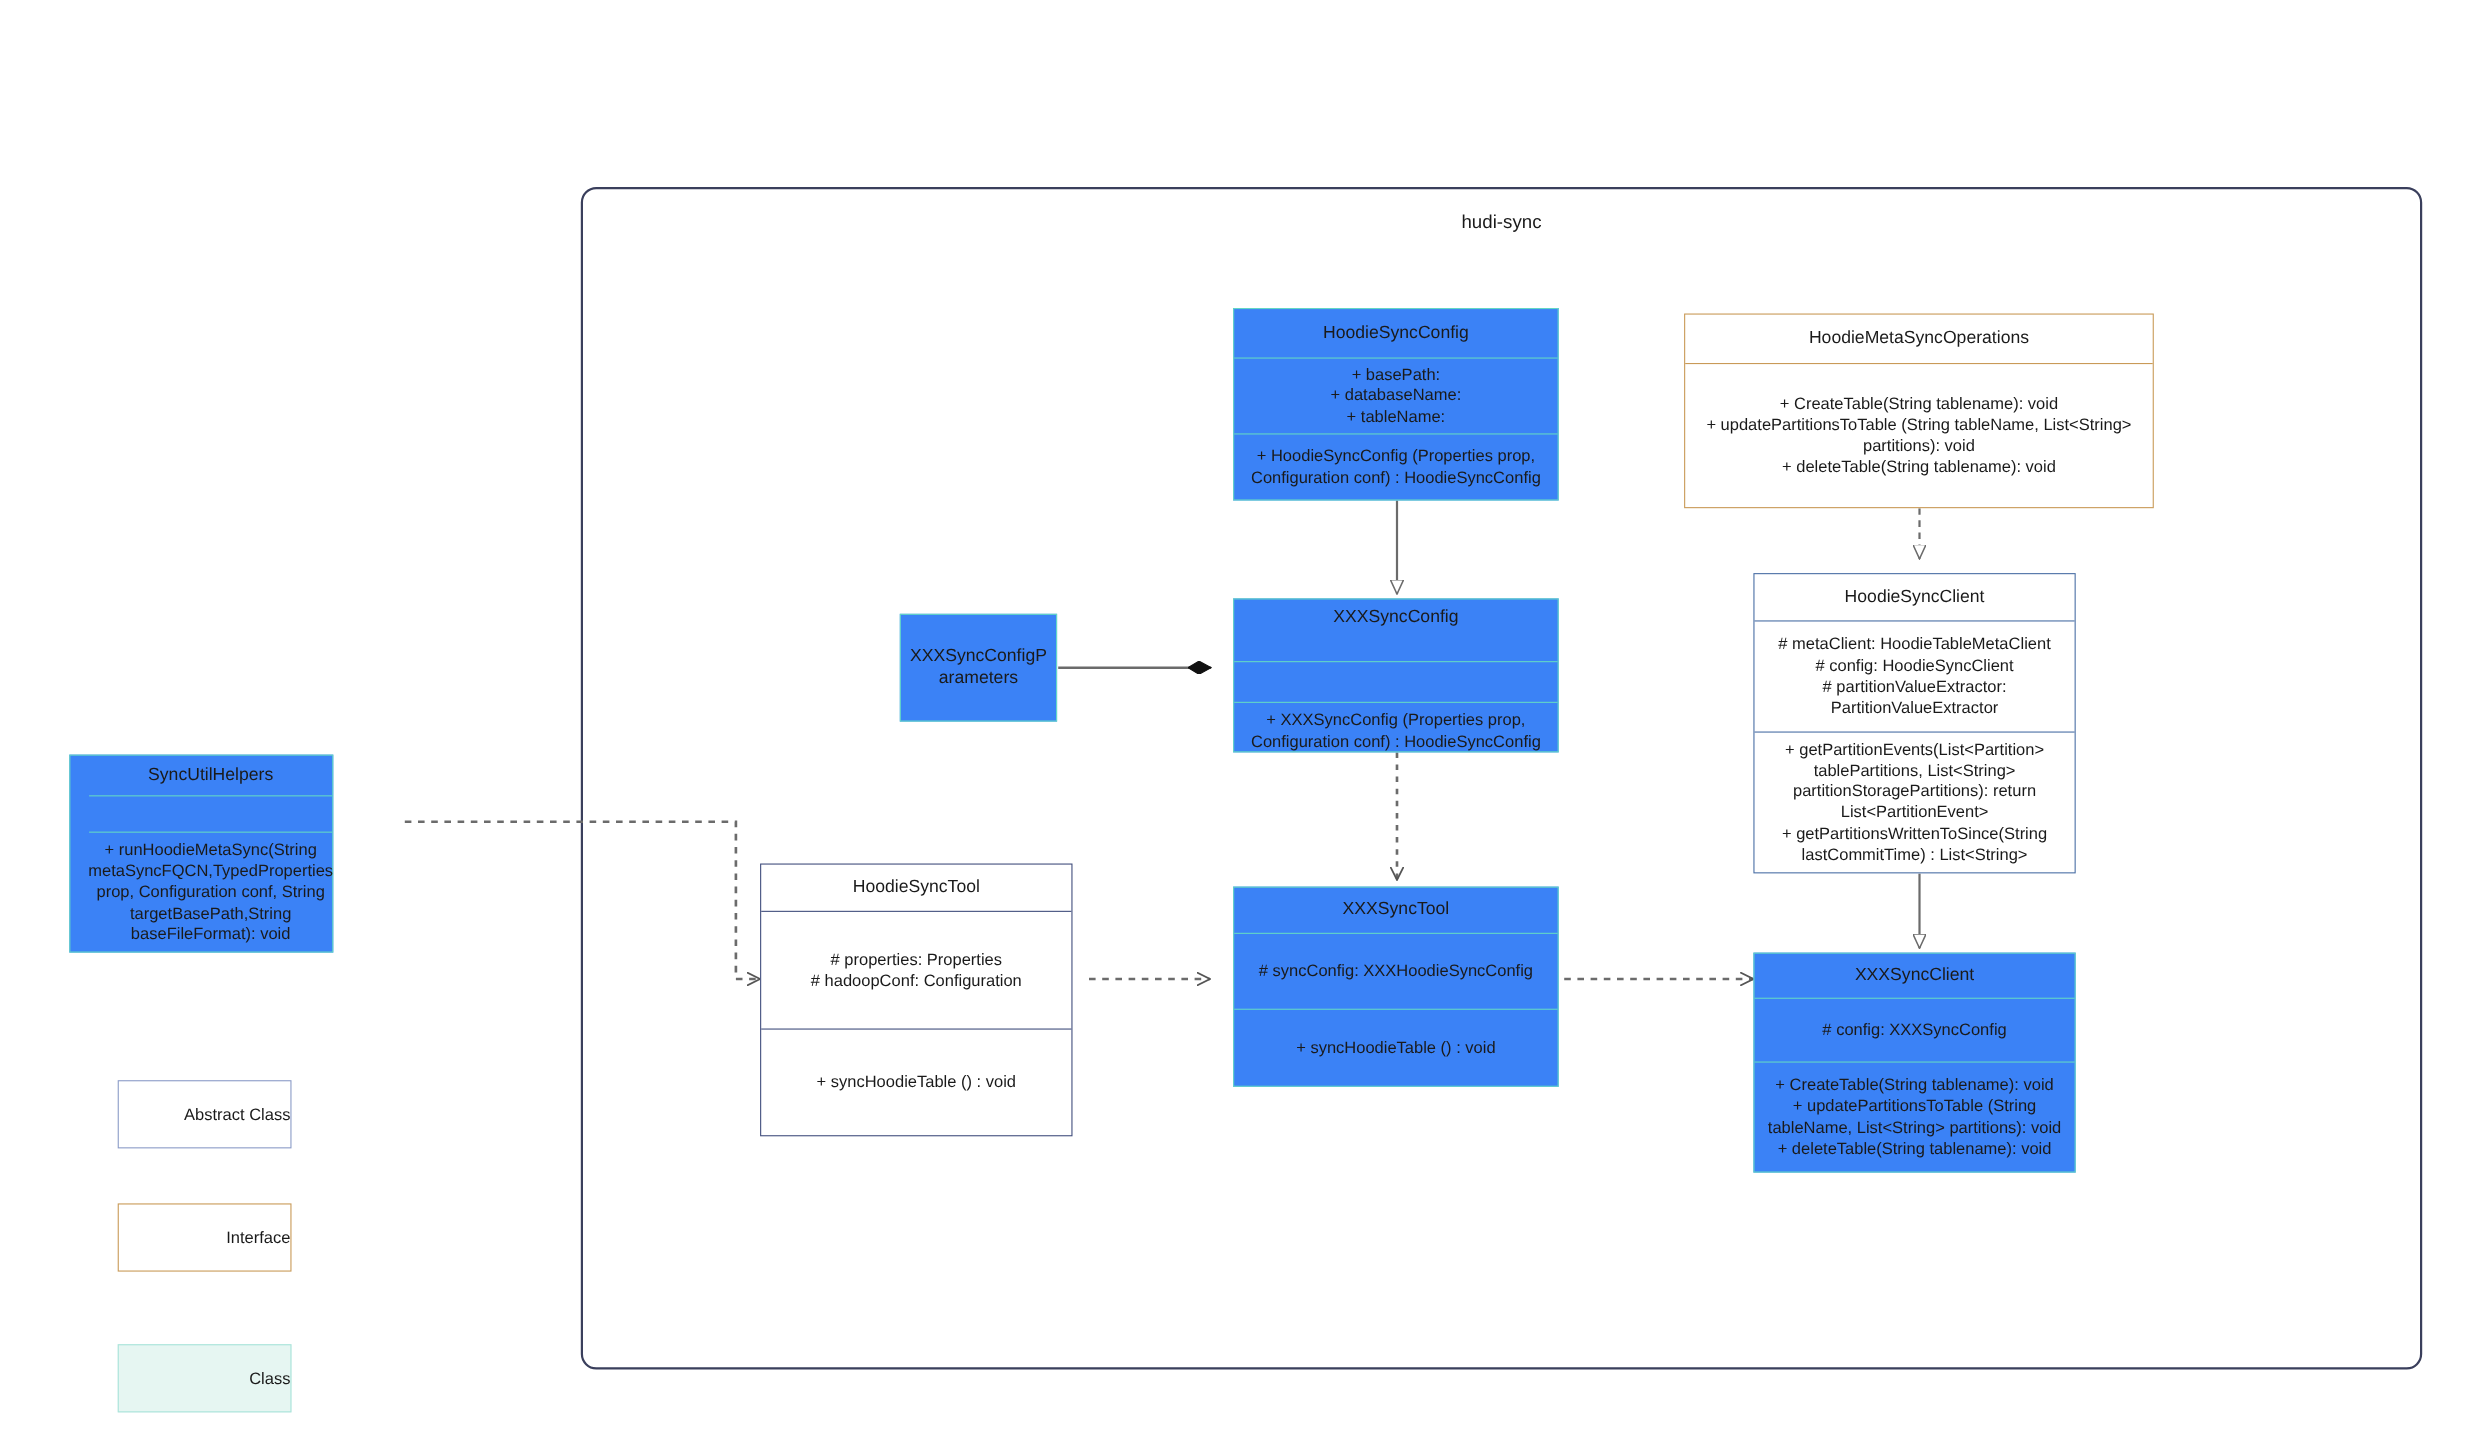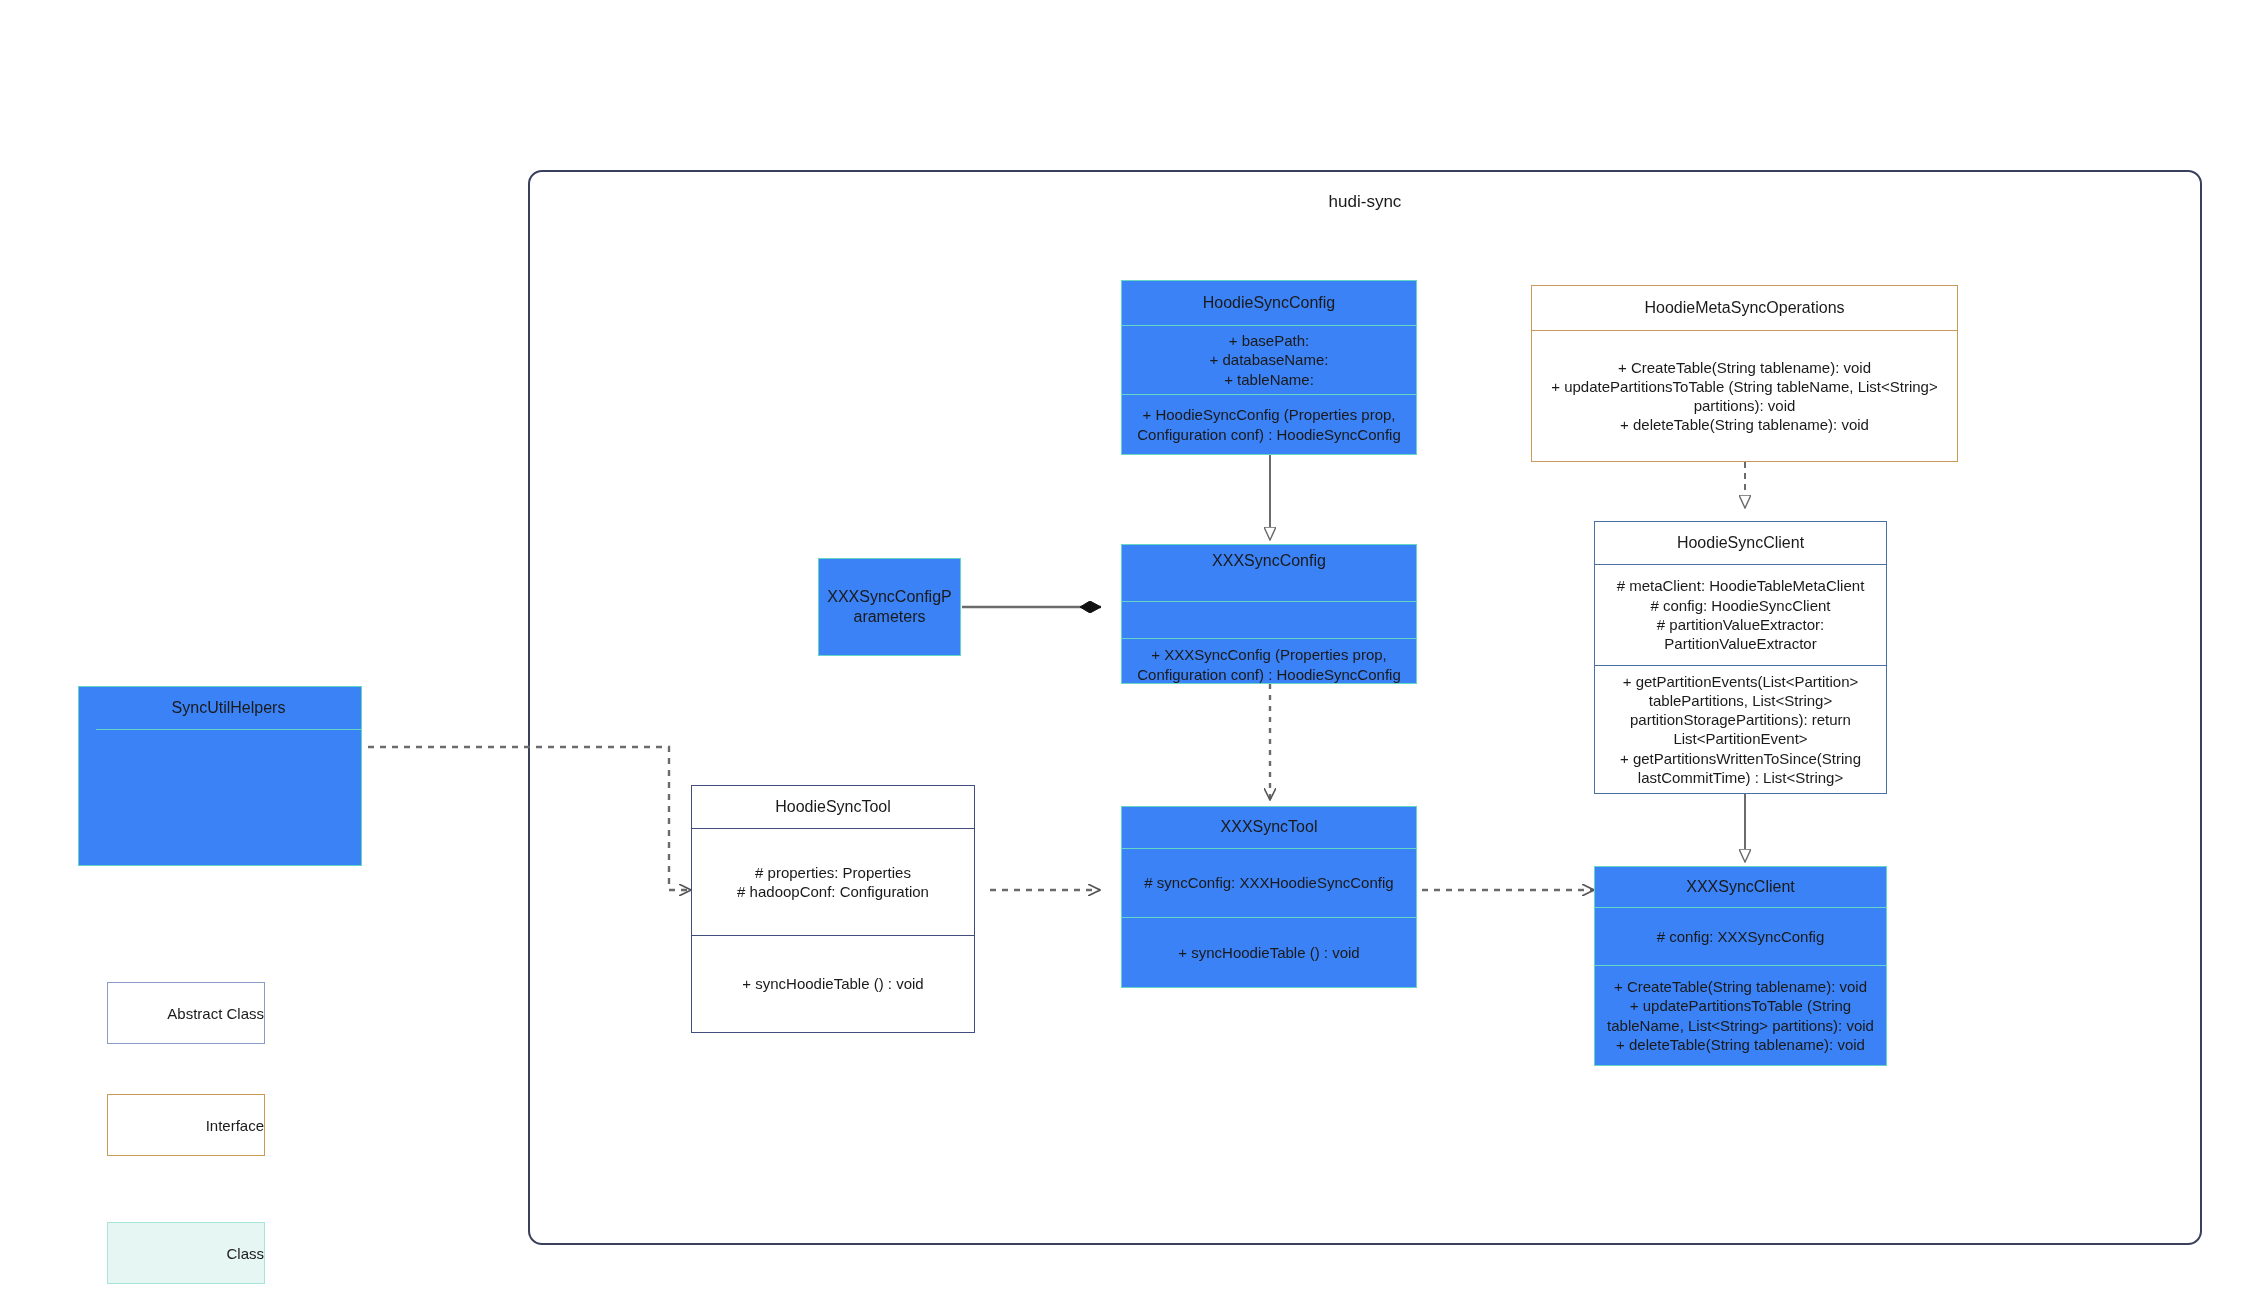--- a/index.html
+++ b/index.html
@@ -205,23 +205,24 @@
   <div class="uml cls" style="left:818px; top:558px; width:143px; height:98px;">
     <div class="compartment name-cell" style="flex:1; word-break:break-all;">XXXSyncConfigParameters</div>
   </div>
 
   <div class="uml cls" style="left:1121px; top:544px; width:296px; height:140px;gap:24px;">
     <div class="compartment name-cell" style="height:41px;">XXXSyncConfig</div>
     <div class="compartment attr-cell" style="height:41px;"></div>
     <div class="compartment op-cell" style="flex:1;">+   XXXSyncConfig (Properties prop, Configuration conf) : HoodieSyncConfig</div>
   </div>
 
-  <div class="uml cls" style="left:78px; top:686px; width:284px; height:180px;padding-left:17px;">
+  <div class="uml cls" style="left:63px; top:686px; width:240px; height:180px;padding-left:17px;">
     <div class="compartment name-cell" style="height:42px;">SyncUtilHelpers</div>
     <div class="compartment attr-cell" style="height:39px;"></div>
+    <div class="compartment op-cell" style="flex:1;">+     runHoodieMetaSync(String metaSyncFQCN,TypedProperties prop, Configuration conf, String targetBasePath,String baseFileFormat): void</div>
   </div>
 
   <div class="uml abstract" style="left:691px; top:785px; width:284px; height:248px;">
     <div class="compartment name-cell" style="height:42px;">HoodieSyncTool</div>
     <div class="compartment attr-cell" style="height:107px;">#   properties: Properties
 #   hadoopConf: Configuration</div>
     <div class="compartment op-cell" style="flex:1;">+   syncHoodieTable () : void</div>
   </div>
 
   <div class="uml cls" style="left:1121px; top:806px; width:296px; height:182px;">

